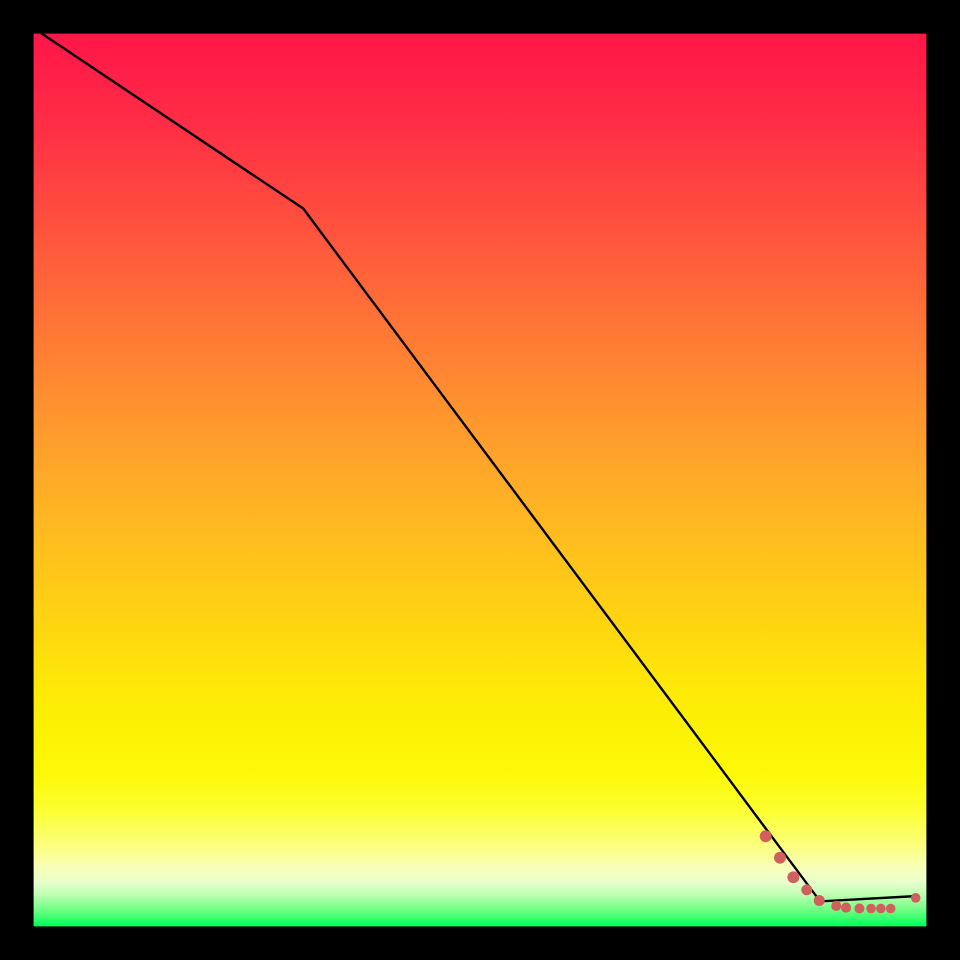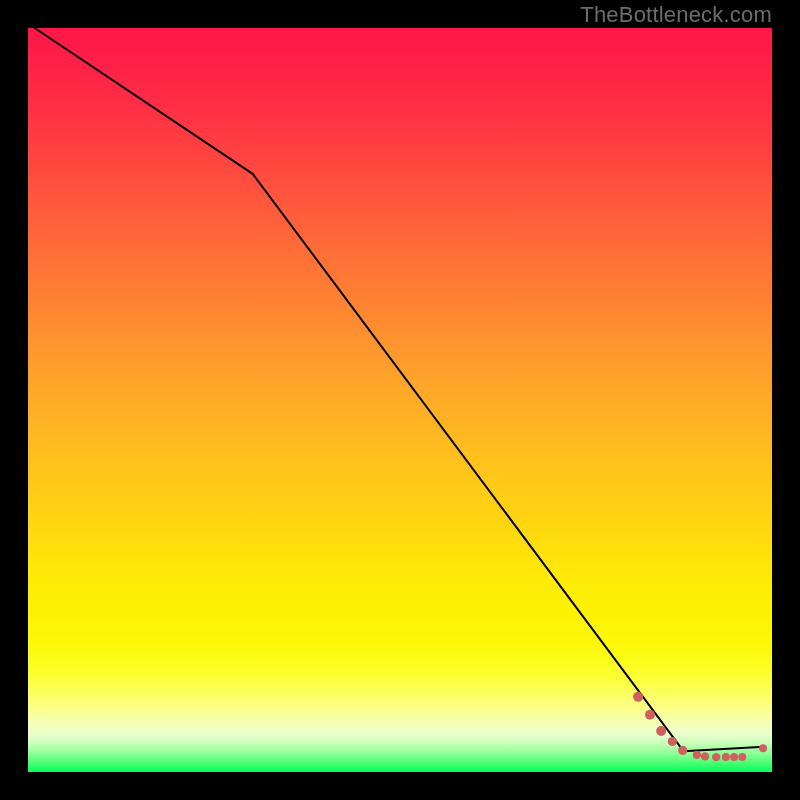--- a/index.html
+++ b/index.html
@@ -86,14 +86,13 @@
         <circle cx="668.86" cy="726.89" r="4.2" fill="#d0605e"></circle>
         <circle cx="677.04" cy="728.38" r="4.2" fill="#d0605e"></circle>
         <circle cx="688.20" cy="729.12" r="4.2" fill="#d0605e"></circle>
         <circle cx="697.87" cy="729.12" r="4" fill="#d0605e"></circle>
         <circle cx="706.06" cy="729.12" r="4" fill="#d0605e"></circle>
         <circle cx="714.24" cy="729.12" r="4" fill="#d0605e"></circle>
         <circle cx="735.07" cy="720.19" r="4" fill="#d0605e"></circle>
       </g>
   </svg>
 
-  <div class="watermark">TheBottleneck.com</div>
 </div>
 
 </body></html>

